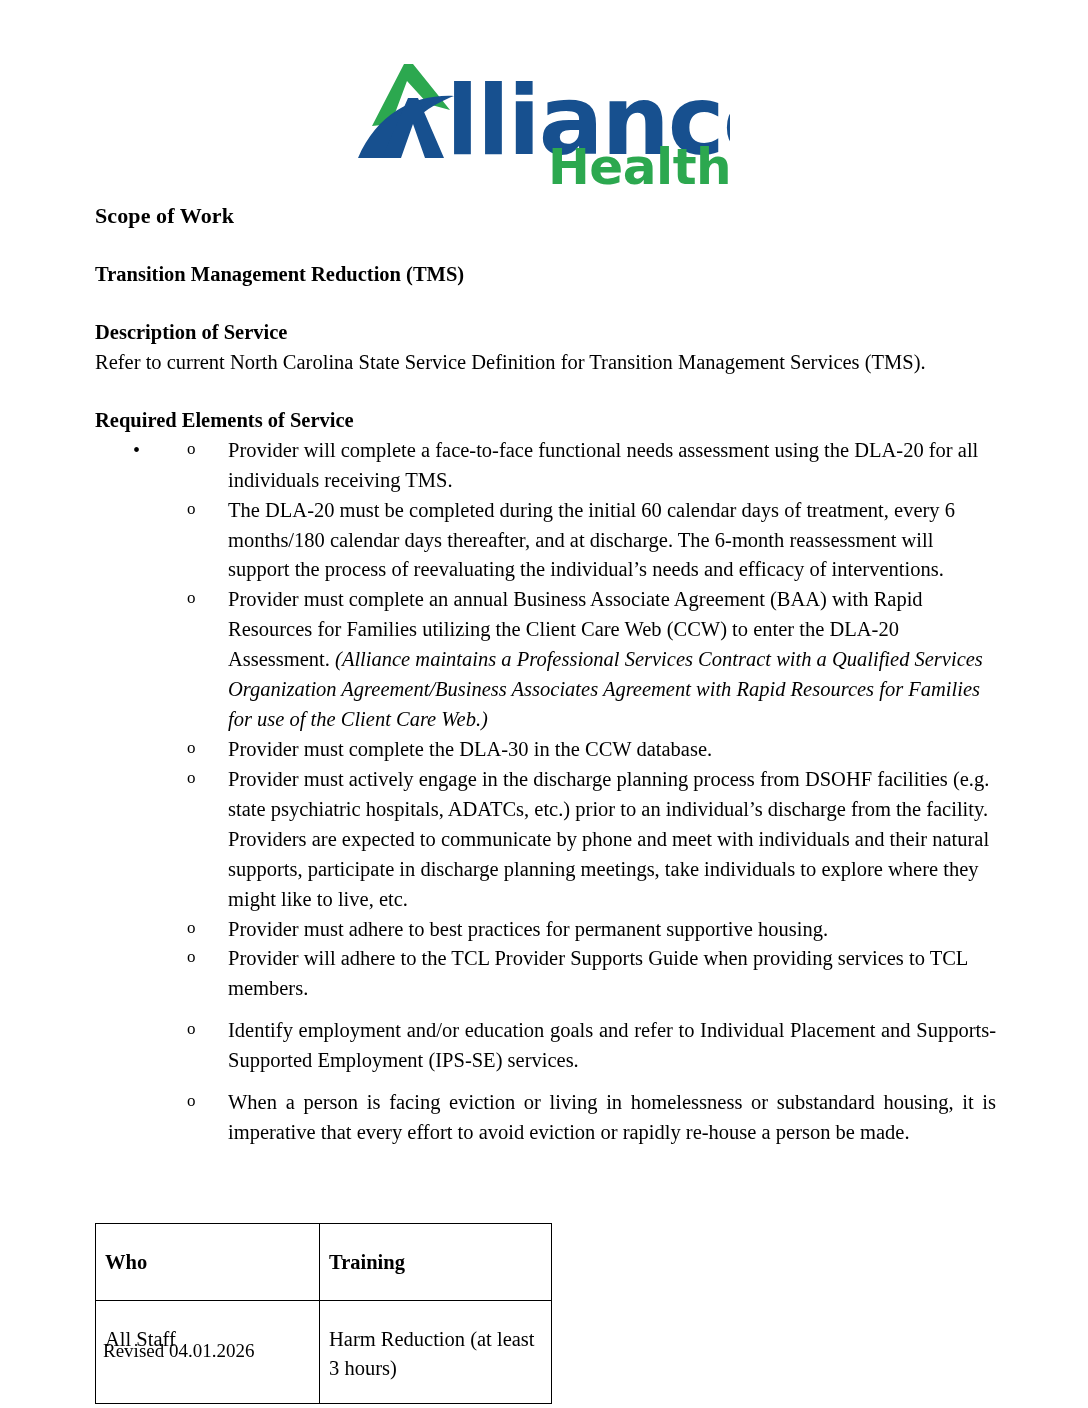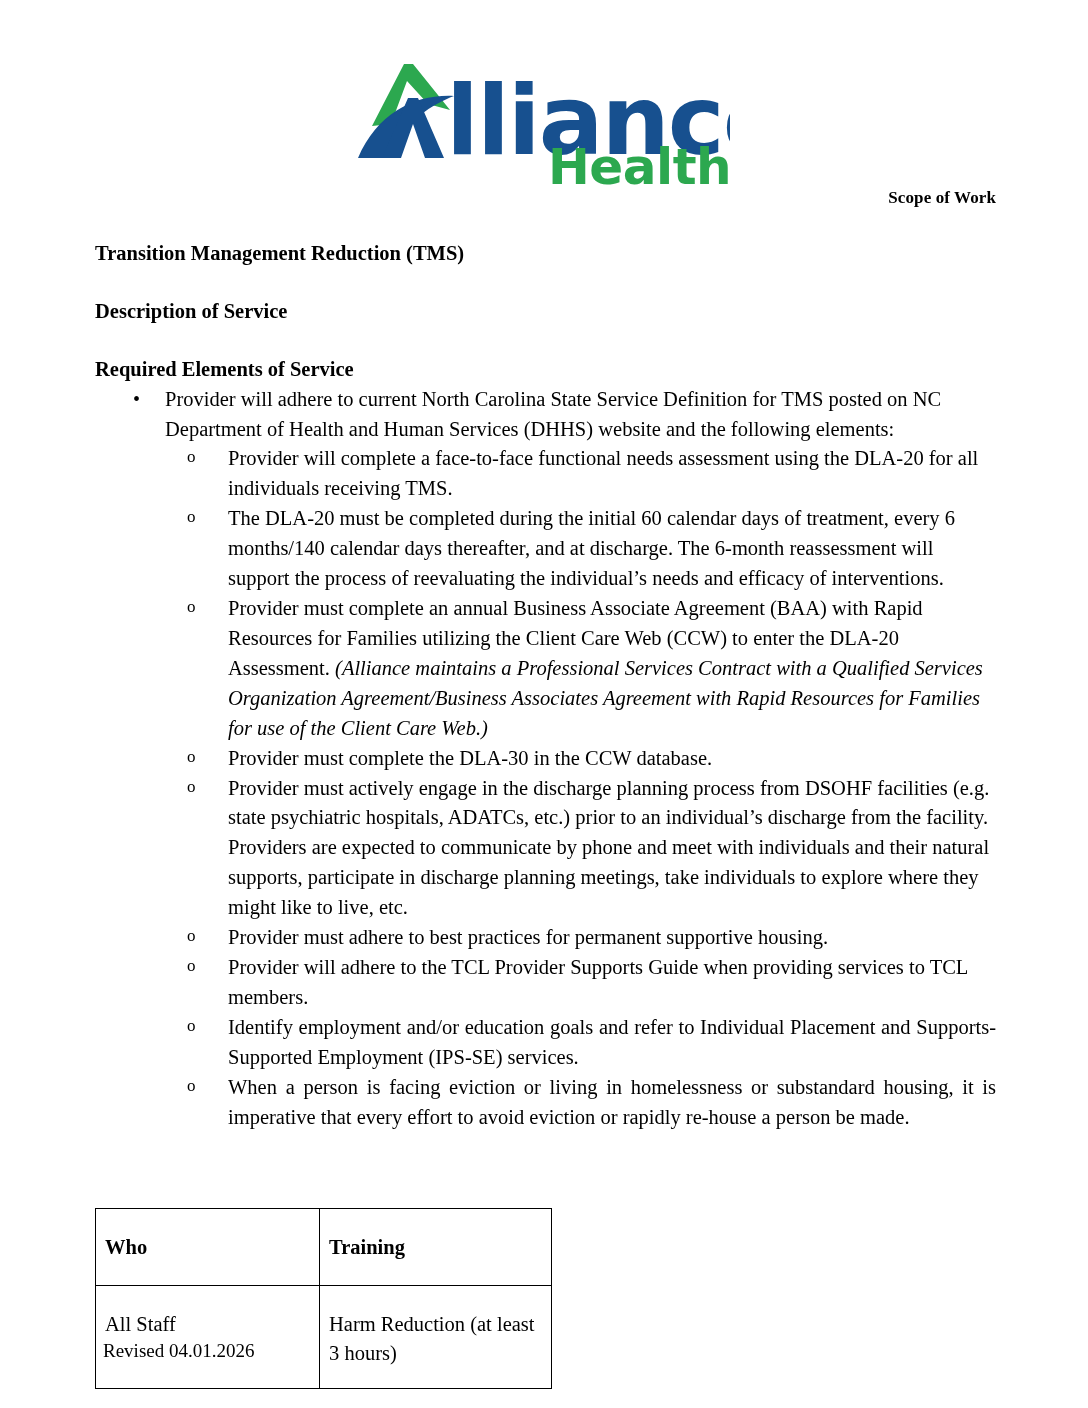--- a/index.html
+++ b/index.html
@@ -33,24 +33,24 @@
   .logo-svg-wrap svg { display: block; width: 100%; height: 100%; }
 
   
   .doc-body {
     padding: 0 92px 0 95px;
     font-size: 20.5px;
     line-height: 1.46;
   }
 
   .center-title {
-    text-align: right;
-    font-weight: bold;
-    font-size: 17px;
-    margin-top: 0;
+    text-align: left;
+    font-weight: bold;
+    font-size: 22px;
+    margin-top: 14px;
     letter-spacing: 0.1px;
   }
 
   .h-bold {
     font-weight: bold;
     font-size: 20.5px;
   }
   .spacer-lg { height: 28px; }
   .spacer-md { height: 25px; }
 
@@ -88,21 +88,21 @@
   }
   ul.lvl2 > li > .circle {
     position: absolute;
     left: 22px;
     top: 0;
     font-size: 17px;
     line-height: 1.52;
     font-family: "Liberation Serif", "DejaVu Serif", serif;
   }
   .txt { display: block; }
-  .justify { text-align: justify; text-align-last: left; }
+  .justify { text-align: justify; text-align-last: left; margin-top: 12px; }
   .ital { font-style: italic; }
 
   
   .table-heading {
     font-weight: bold;
     font-size: 20.5px;
   }
   table.train {
     border-collapse: collapse;
     margin-top: 22px;
@@ -166,40 +166,40 @@
 
     <div class="center-title">Scope of Work</div>
 
     <div class="spacer-lg"></div>
 
     <div class="h-bold">Transition Management Reduction (TMS)</div>
 
     <div class="spacer-lg"></div>
 
     <div class="h-bold">Description of Service</div>
+    <div class="plain-line">Refer to current North Carolina State Service Definition for Transition Management Services (TMS).</div>
 
     <div class="spacer-lg"></div>
 
     <div class="h-bold">Required Elements of Service</div>
 
     <ul class="lvl1">
       <li>
         <span class="bullet">•</span>
-        <span class="txt">Provider will adhere to current North Carolina State Service Definition for TMS posted on NC Department of Health and Human Services (DHHS) website and the following elements:</span>
 
         <ul class="lvl2">
 
           <li>
             <span class="circle">o</span>
             <span class="txt">Provider will complete a face-to-face functional needs assessment using the DLA-20 for all individuals receiving TMS.</span>
           </li>
 
           <li>
             <span class="circle">o</span>
-            <span class="txt">The DLA-20 must be completed during the initial 60 calendar days of treatment, every 6 months/140 calendar days thereafter, and at discharge. The 6-month reassessment will support the process of reevaluating the individual’s needs and efficacy of interventions.</span>
+            <span class="txt">The DLA-20 must be completed during the initial 60 calendar days of treatment, every 6 months/180 calendar days thereafter, and at discharge. The 6-month reassessment will support the process of reevaluating the individual’s needs and efficacy of interventions.</span>
           </li>
 
           <li>
             <span class="circle">o</span>
             <span class="txt"><span>Provider must complete an annual Business Associate Agreement (BAA) with Rapid Resources for Families utilizing the Client Care Web (CCW) to enter the DLA-20 Assessment. </span><span class="ital">(Alliance maintains a Professional Services Contract with a Qualified Services Organization Agreement/Business Associates Agreement with Rapid Resources for Families for use of the Client Care Web.)</span></span>
           </li>
 
           <li>
             <span class="circle">o</span>
             <span class="txt">Provider must complete the DLA-30 in the CCW database.</span>

